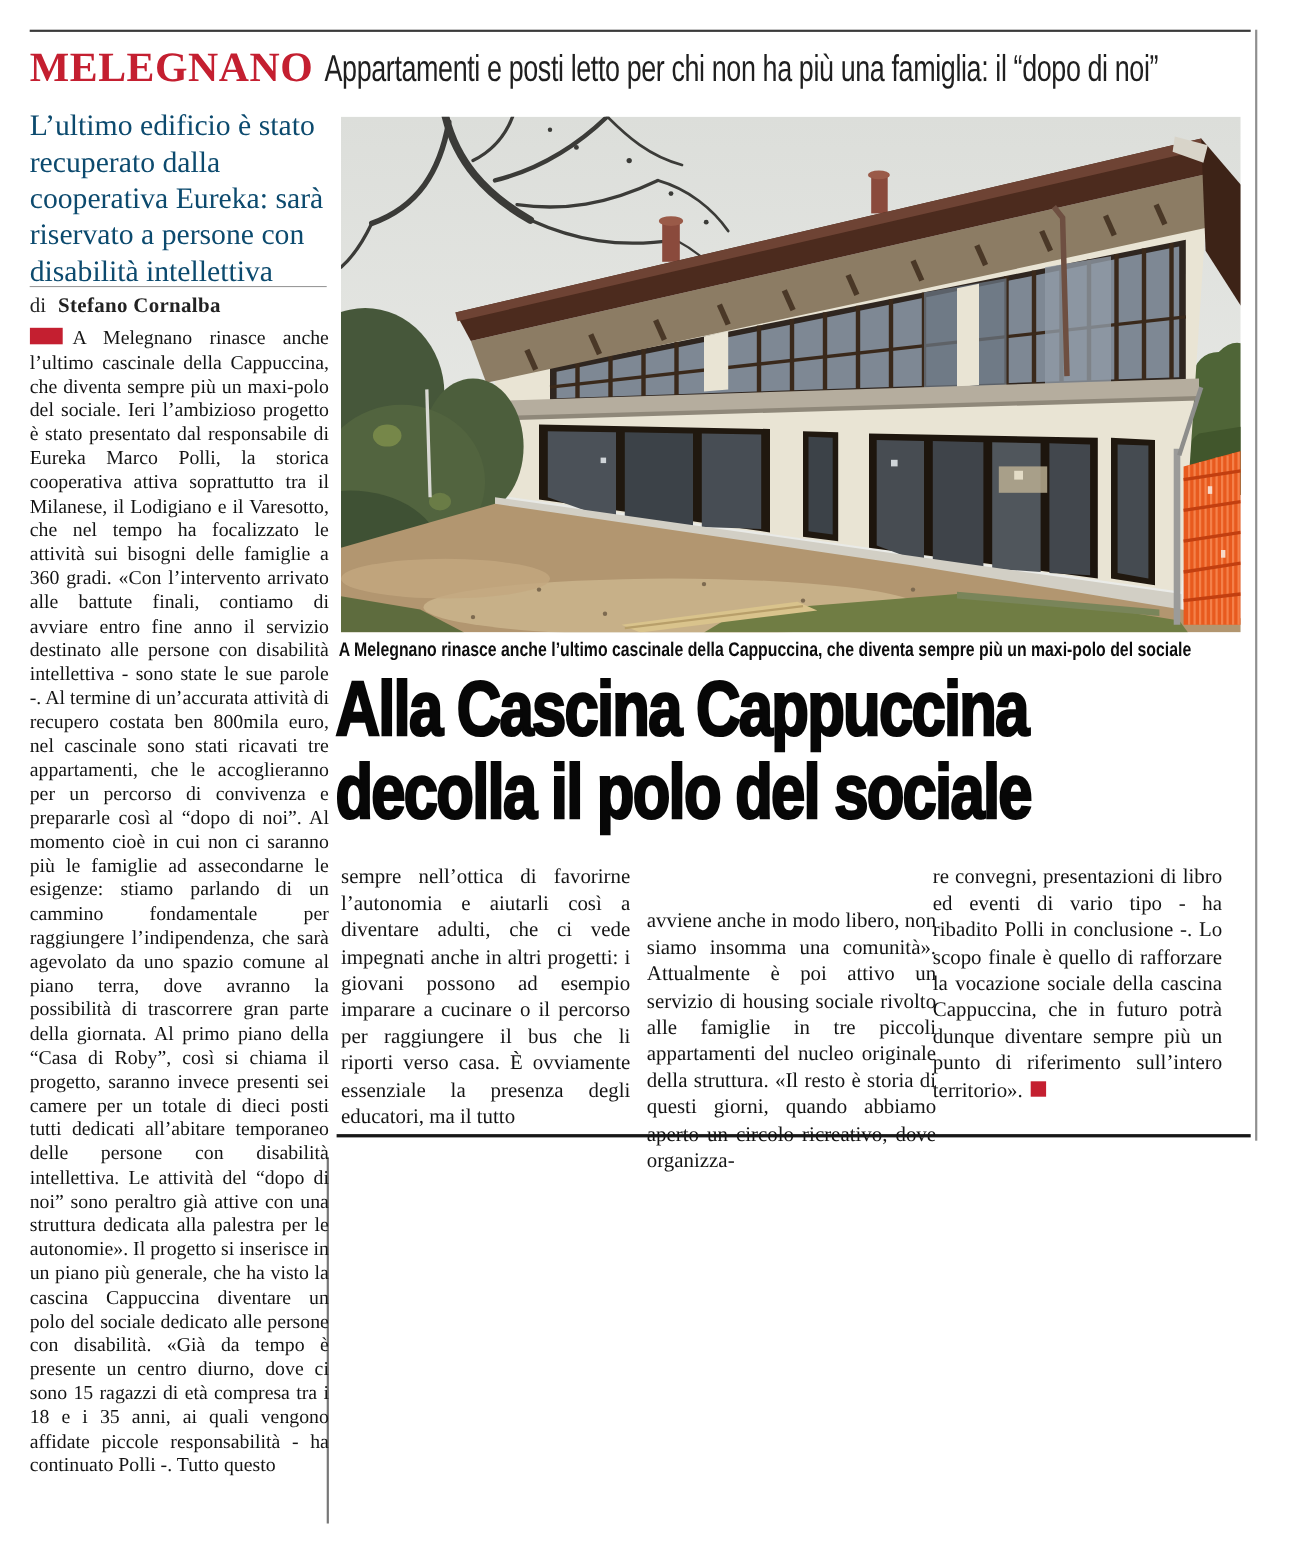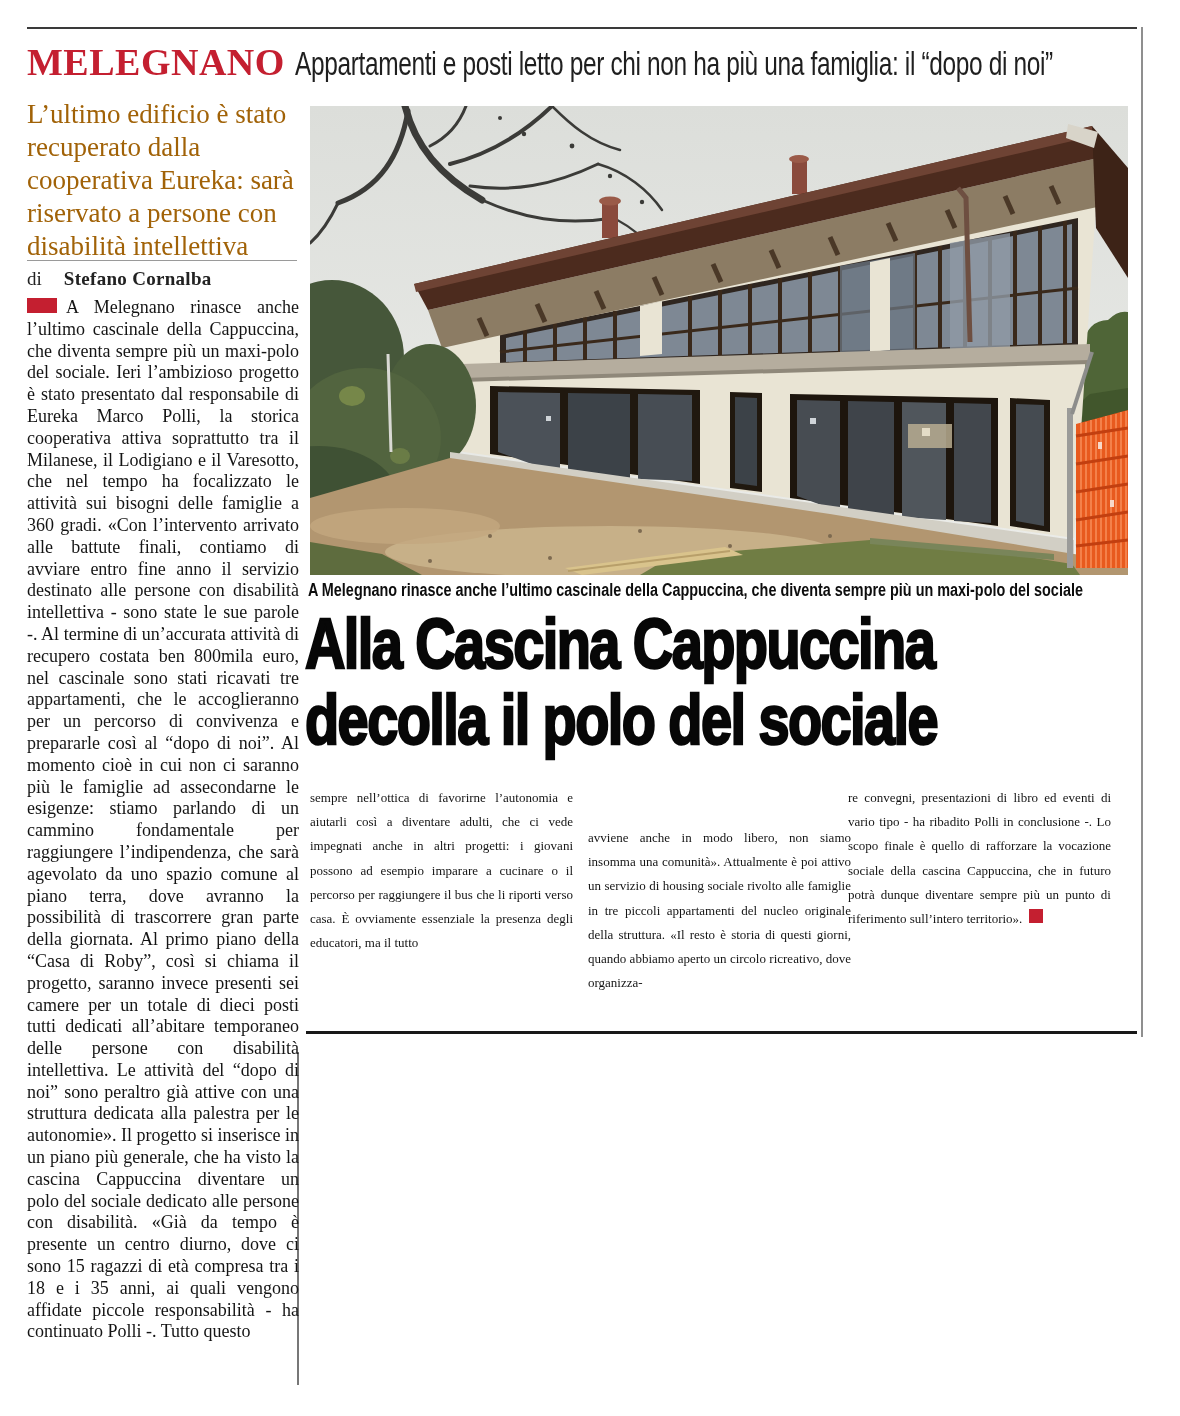--- a/index.html
+++ b/index.html
@@ -17,30 +17,30 @@
   
   .kicker{position:absolute;left:27px;top:40px;white-space:nowrap;}
   .kicker-tag{display:inline-block;font-family:"Liberation Serif",serif;font-weight:700;
               font-size:38px;color:#c41f30;letter-spacing:.5px;vertical-align:baseline;text-align:center;}
   .kicker-text{display:inline-block;font-family:"Liberation Sans",sans-serif;font-weight:400;
                font-size:34px;color:#1f1f1f;transform:scaleX(.72);transform-origin:0 70%;
                margin-left:10px;letter-spacing:-.5px;}
 
   
   .standfirst{position:absolute;left:27px;top:98px;width:274px;height:160px;overflow:hidden;
-              font-size:27px;line-height:33px;color:#a16207;}
+              font-size:27px;line-height:33px;color:#0c4a6e;}
   .byline{position:absolute;left:27px;top:268px;font-size:19px;color:#222;}
-  .byline .prefix{font-weight:400;margin-right:22px;}
+  .byline .prefix{font-weight:400;margin-right:11px;}
   .byline .author{font-weight:700;letter-spacing:.3px;text-align:right;}
 
   
   .bodytext{font-size:18px;line-height:21.8px;text-align:justify;color:#141414;}
   .left-col{position:absolute;left:27px;top:297px;width:272px;height:1092px;overflow:hidden;}
   .col{position:absolute;top:786px;width:263px;height:252px;overflow:hidden;
-       font-size:13px;line-height:24.2px;}
+       font-size:19px;line-height:24.2px;}
   .col-2{left:310px;} .col-3{left:588px;margin-top:40px;} .col-4{left:848px;}
   .redsq{display:inline-block;width:30px;height:15px;background:#c41f30;margin-right:9px;}
   .endsq{display:inline-block;width:14px;height:14px;background:#c41f30;margin-left:7px;}
 
   
   .photo{position:absolute;left:310px;top:106px;width:818px;height:469px;overflow:hidden;}
   .photo svg{display:block;}
 
   
   .caption{position:absolute;left:308px;top:580px;white-space:nowrap;}

